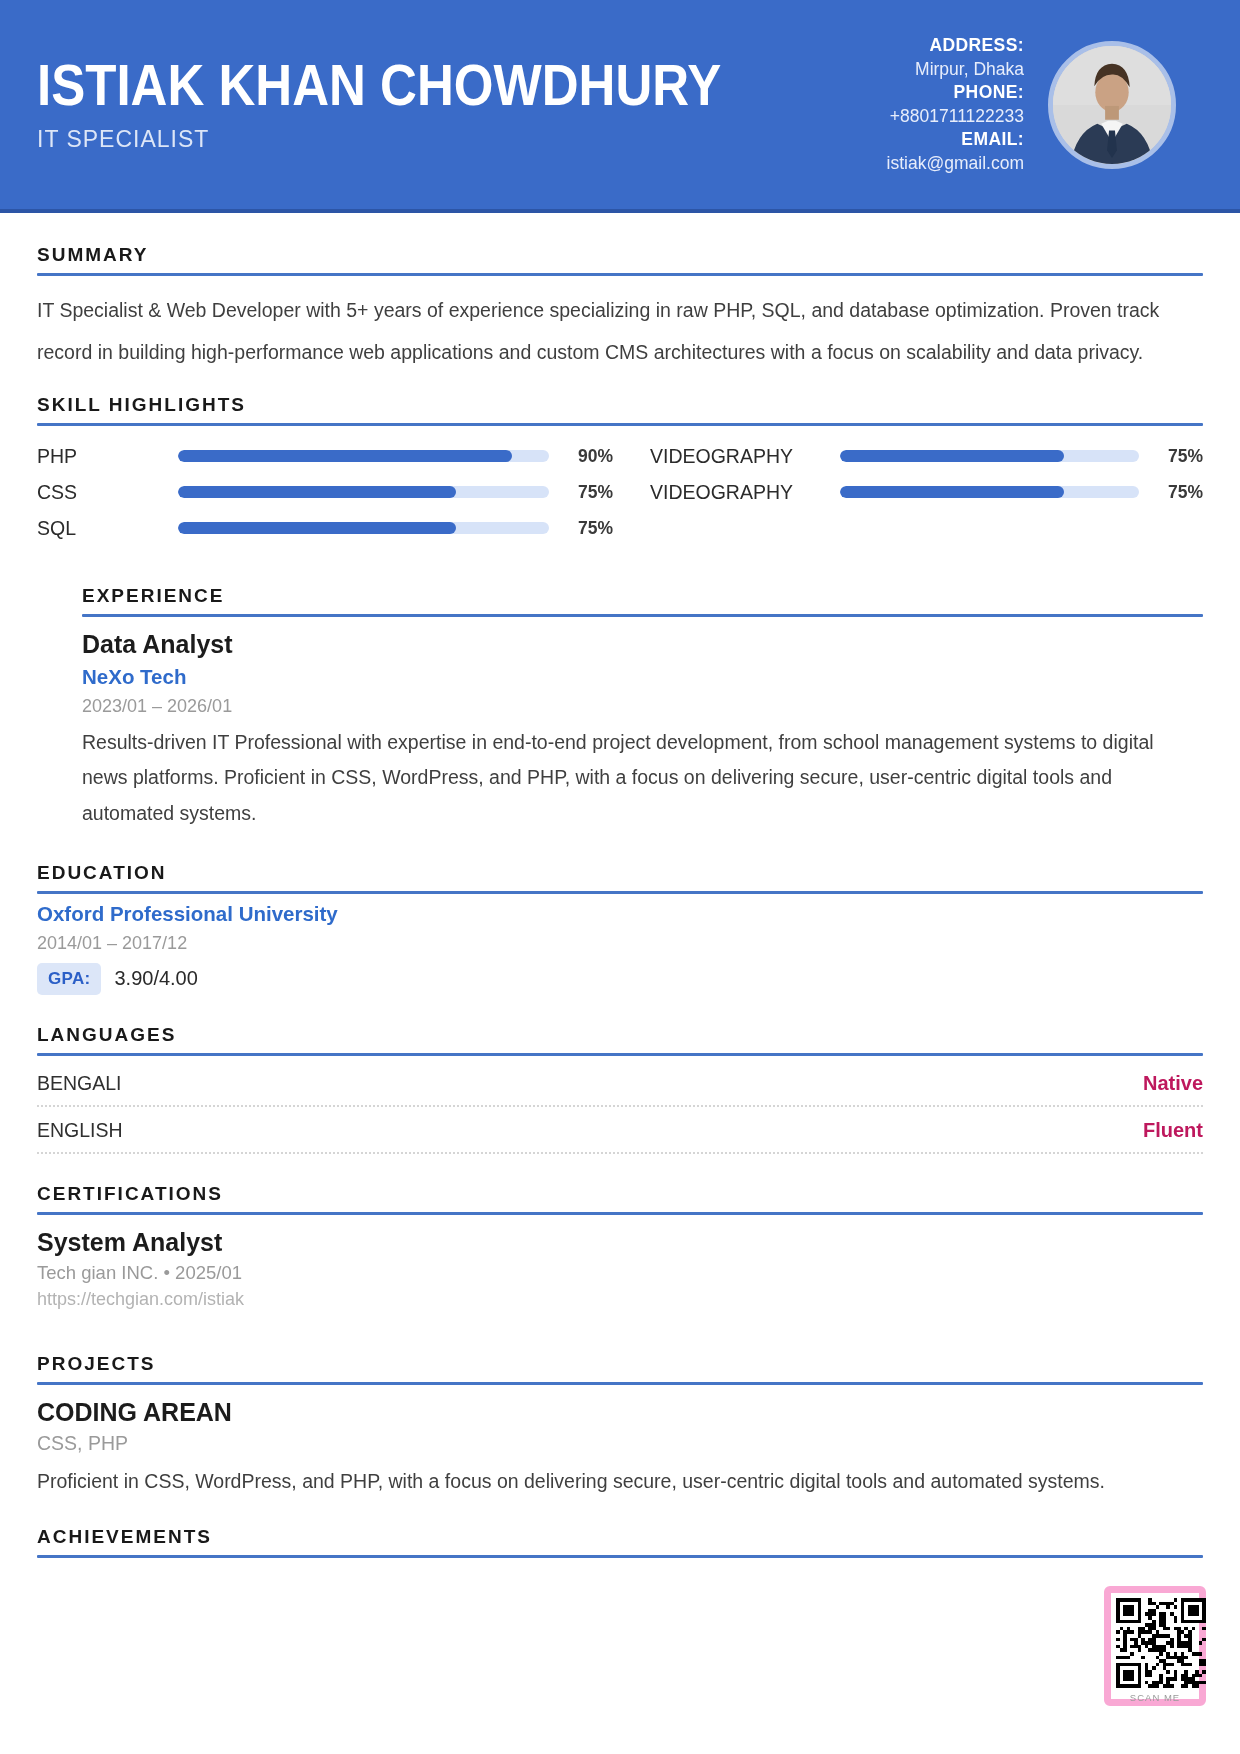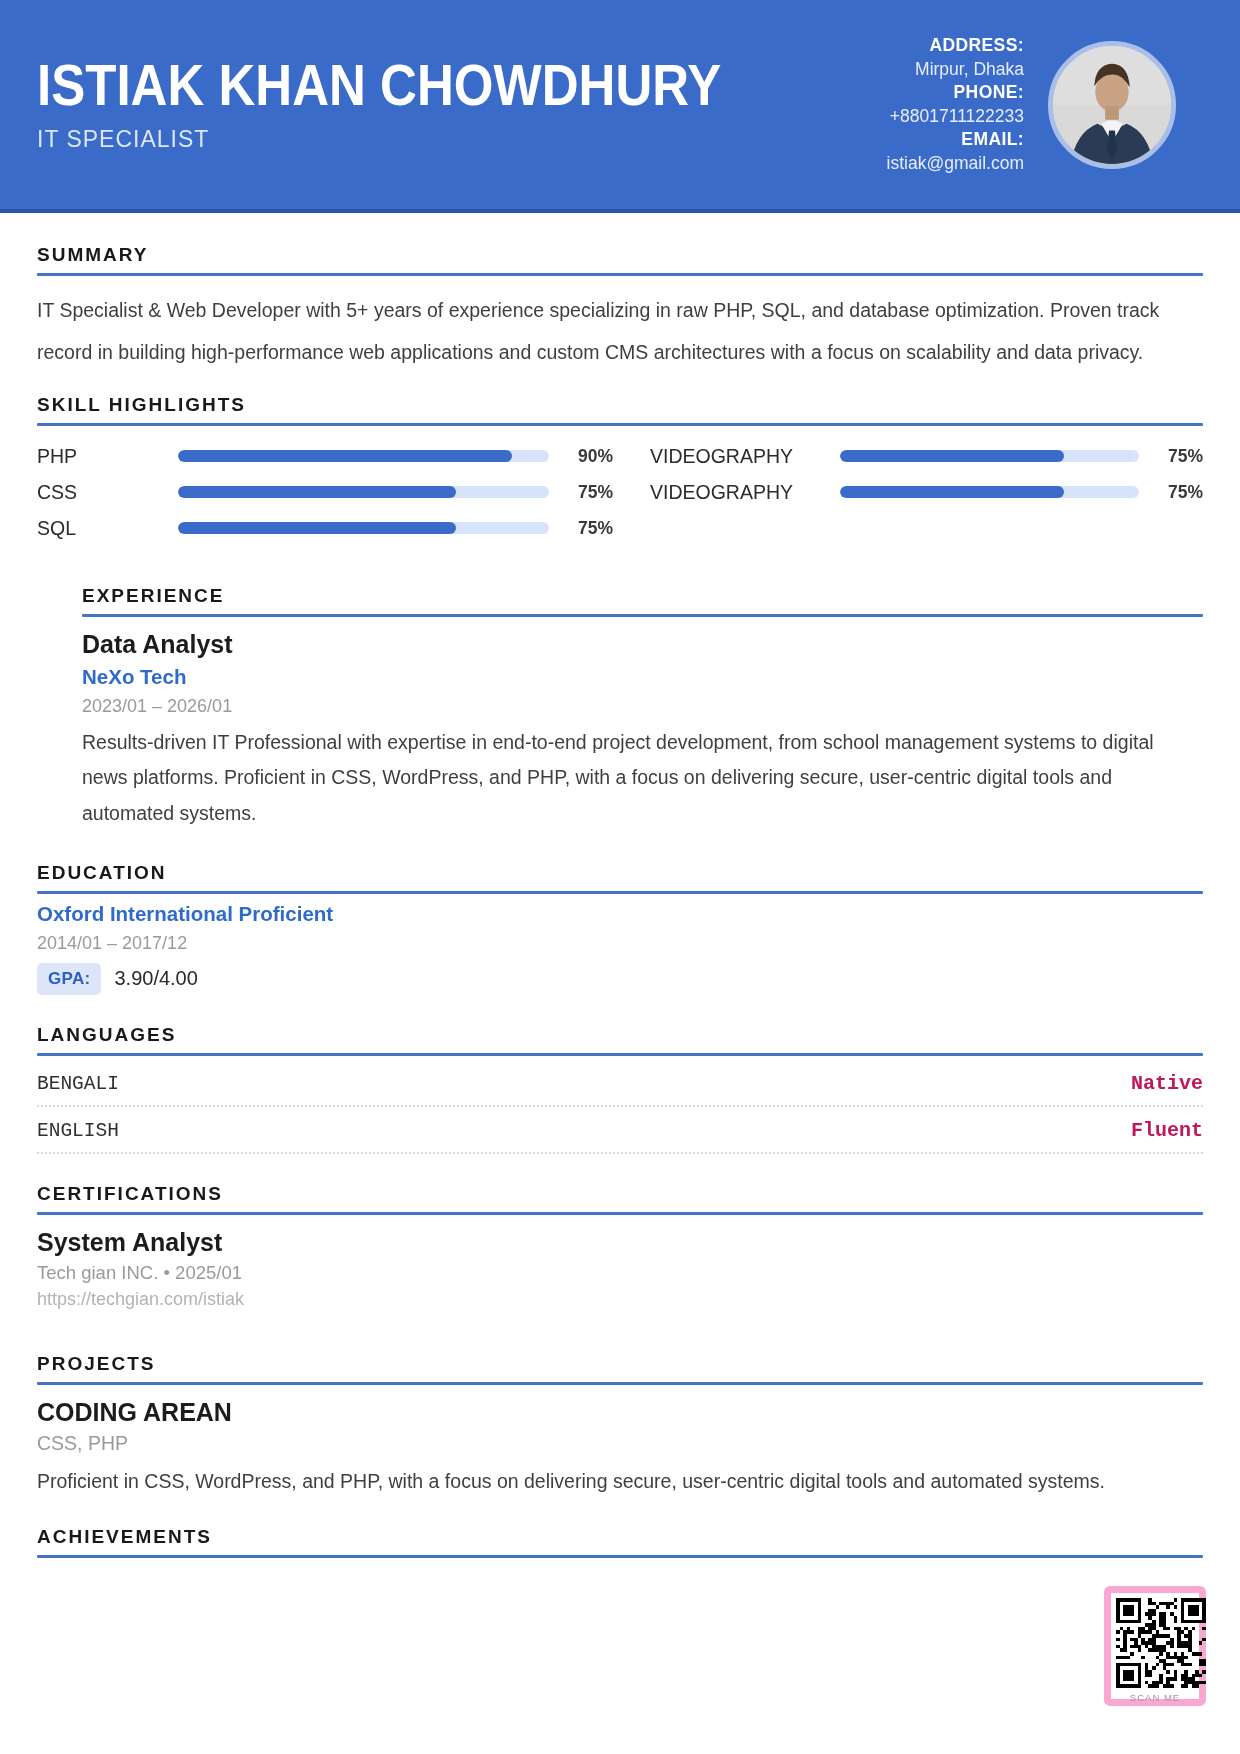--- a/index.html
+++ b/index.html
@@ -68,21 +68,21 @@
   .item-dates{margin:9px 0 0 0;font-size:18px;color:#9a9a9a;line-height:1;}
   .sec-edu{margin-top:32px;}
   .gpa-line{margin-top:11px;display:flex;align-items:center;}
   .gpa-badge{
     background:#DCE6F8;color:#2B5FC7;font-weight:bold;font-size:17px;
     border-radius:5px;padding:6px 11px;letter-spacing:.3px;
   }
   .gpa-value{font-size:20px;color:#2a2a2a;margin-left:13px;}
   
   .sec-lang{margin-top:30px;}
-  .lang-rows{margin-top:4px;font-family:Liberation Mono, monospace;}
+  .lang-rows{margin-top:4px;}
   .lang-row{
     display:flex;justify-content:space-between;align-items:baseline;
     padding:12px 0 10px 0;border-bottom:2px dotted #d5d5d5;
   }
   .lang-name{font-size:19.5px;color:#303030;}
   .lang-level{font-size:20px;font-weight:bold;color:#be185d;}
   
   .sec-cert{margin-top:30px;}
   .cert-issuer{margin:9px 0 0 0;font-size:18.5px;color:#9a9a9a;line-height:1;}
   .cert-url{margin:8px 0 0 0;font-size:18px;color:#b3b3b3;line-height:1;text-decoration:none;display:inline-block;}
@@ -192,21 +192,21 @@
       <div class="rule"></div>
       <h2 class="item-title">Data Analyst</h2>
       <div class="item-sub-blue">NeXo Tech</div>
       <div class="item-dates">2023/01 – 2026/01</div>
       <p class="para tight">Results-driven IT Professional with expertise in end-to-end project development, from school management systems to digital news platforms. Proficient in CSS, WordPress, and PHP, with a focus on delivering secure, user-centric digital tools and automated systems.</p>
     </div>
 
     <div class="sec-edu">
       <div class="sec-head">EDUCATION</div>
       <div class="rule"></div>
-      <div class="item-sub-blue">Oxford International Proficient</div>
+      <div class="item-sub-blue">Oxford Professional University</div>
       <div class="item-dates">2014/01 – 2017/12</div>
       <div class="gpa-line">
         <span class="gpa-badge">GPA:</span>
         <span class="gpa-value">3.90/4.00</span>
       </div>
     </div>
 
     <div class="sec-lang">
       <div class="sec-head">LANGUAGES</div>
       <div class="rule"></div>

